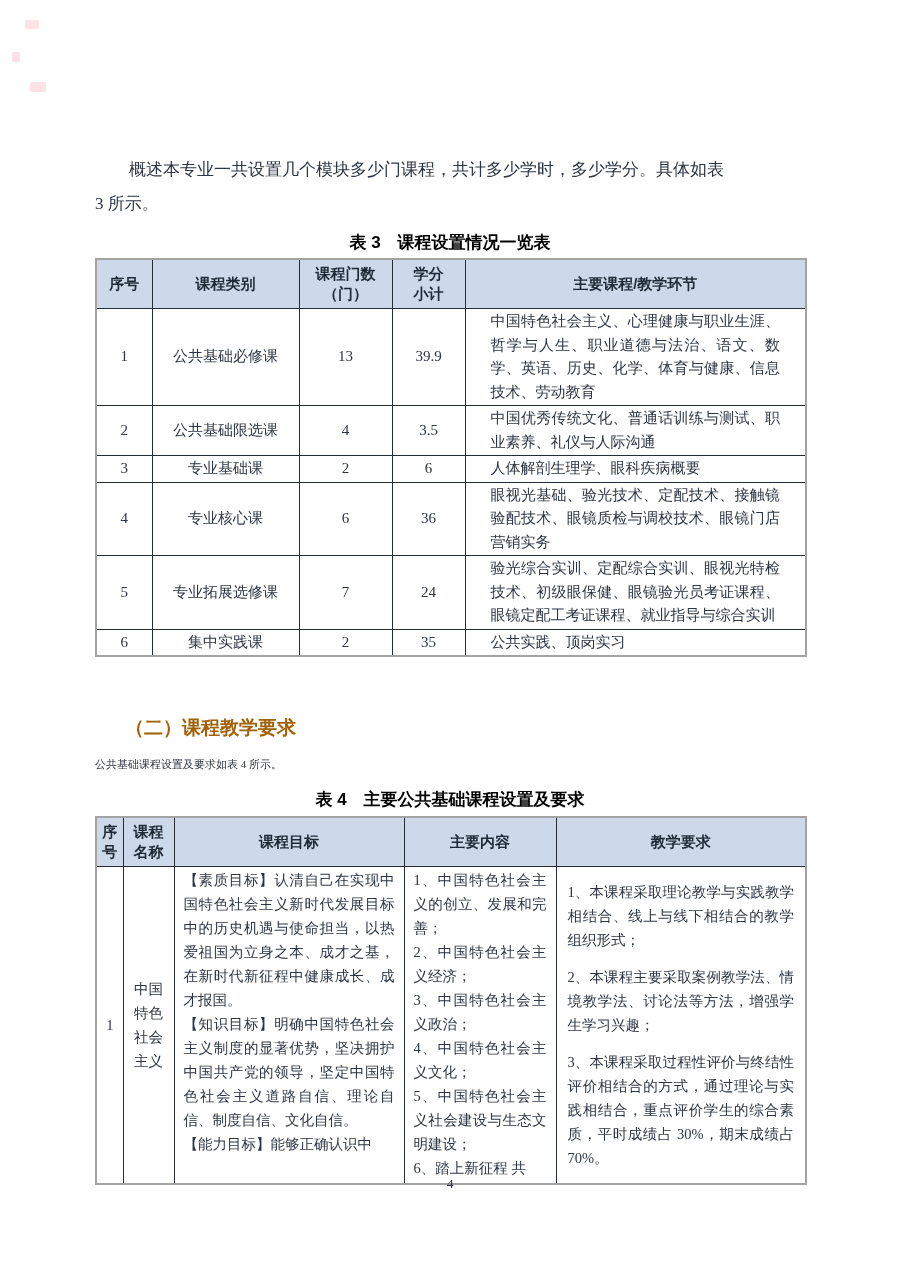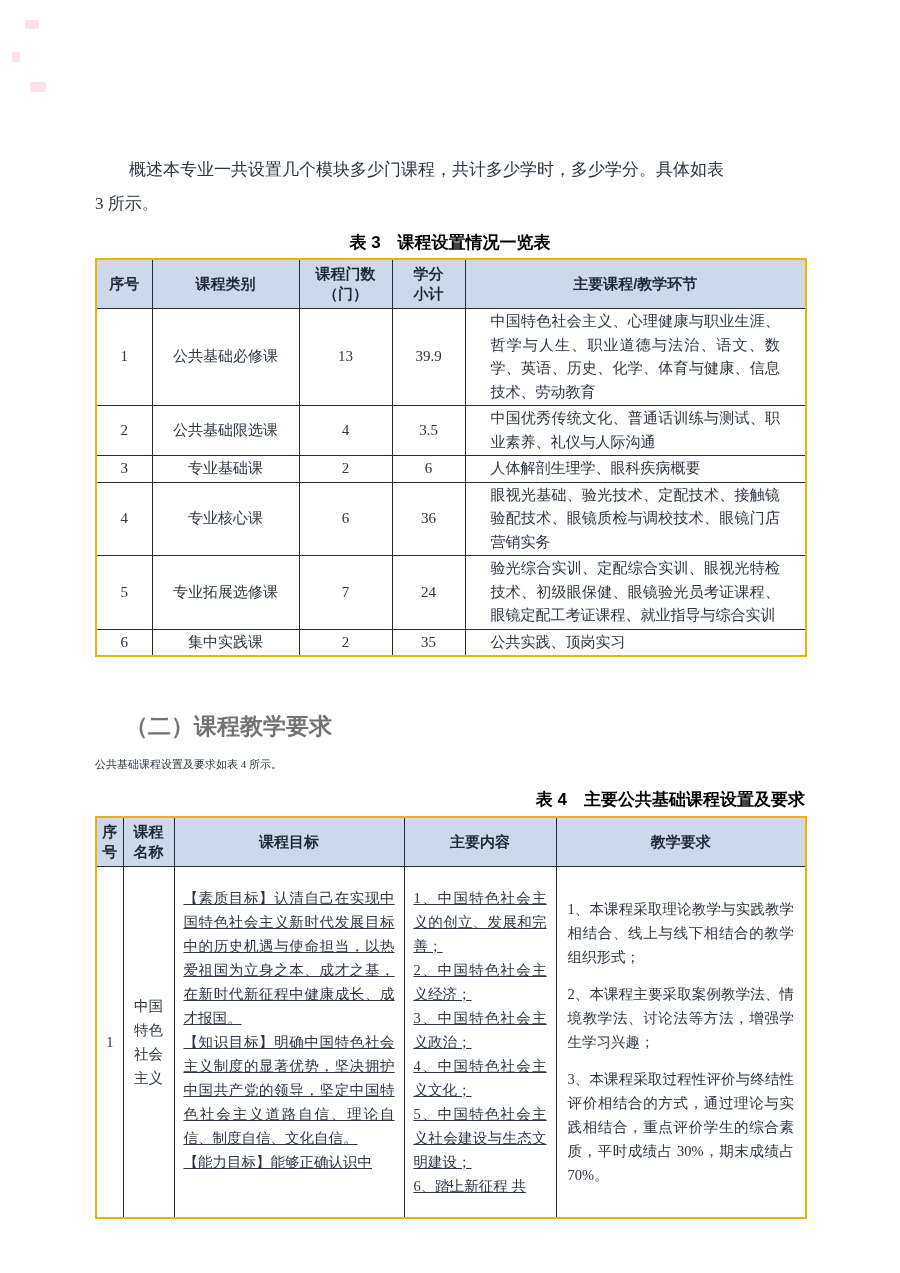--- a/index.html
+++ b/index.html
@@ -28,21 +28,21 @@
     font-family: "Liberation Sans", sans-serif;
     font-weight: bold;
     font-size: 17px;
     line-height: 24px;
     color: #000000;
   }
   table {
     border-collapse: collapse;
     width: 710px;
     table-layout: fixed;
-    border: 2px solid #eab308;
+    border: 2px solid #a3a3a3;
   }
   th, td {
     border: 1.5px solid #262c36;
     font-weight: normal;
     vertical-align: middle;
   }
   thead th {
     background: #cdd9e9;
     font-family: "Liberation Sans", sans-serif;
     font-weight: bold;
@@ -63,45 +63,44 @@
   }
   .t3 td.courses {
     text-align: justify;
     white-space: normal;
     padding: 1px 25px;
   }
   
   .sec-heading {
     margin-top: 58px;
     margin-left: 30px;
-    font-family: Liberation Mono, monospace;
+    font-family: Liberation Serif, serif;
     font-weight: bold;
-    font-size: 23px;
+    font-size: 19px;
     line-height: 26px;
-    color: #737373;
+    color: #a16207;
   }
   .sub1 { margin-top: 22px; margin-left: 32px; font-size: 16.5px; line-height: 23px; }
   .sub2 { margin-top: 12px; font-size: 11px; line-height: 23px; }
-  .t4-title { margin-top: 12px; text-align: right; }
+  .t4-title { margin-top: 12px; }
   
   .t4 { margin-top: 4px; }
   .t4 tbody tr { height: 313px; }
   .t4 td {
     font-size: 14.5px;
     line-height: 24px;
     padding: 2px 8px;
   }
   .t4 td.no-cell { text-align: center; }
   .t4 td.name-cell { text-align: center; white-space: pre-line; padding: 2px 2px; }
   .t4 td.goals-cell, .t4 td.content-cell {
     vertical-align: top;
     text-align: justify;
     white-space: pre-line;
-    padding: 19px 9px;
-    text-decoration: underline;
+    padding: 1px 9px;
   }
   .t4 td.req-cell { vertical-align: middle; padding: 13px 11px; }
   .t4 td.req-cell p { text-align: justify; margin-bottom: 13px; }
   .t4 td.req-cell p:last-child { margin-bottom: 0; }
 
   .page-number {
     position: absolute;
     left: 0; right: 0;
     top: 1176px;
     text-align: center;

